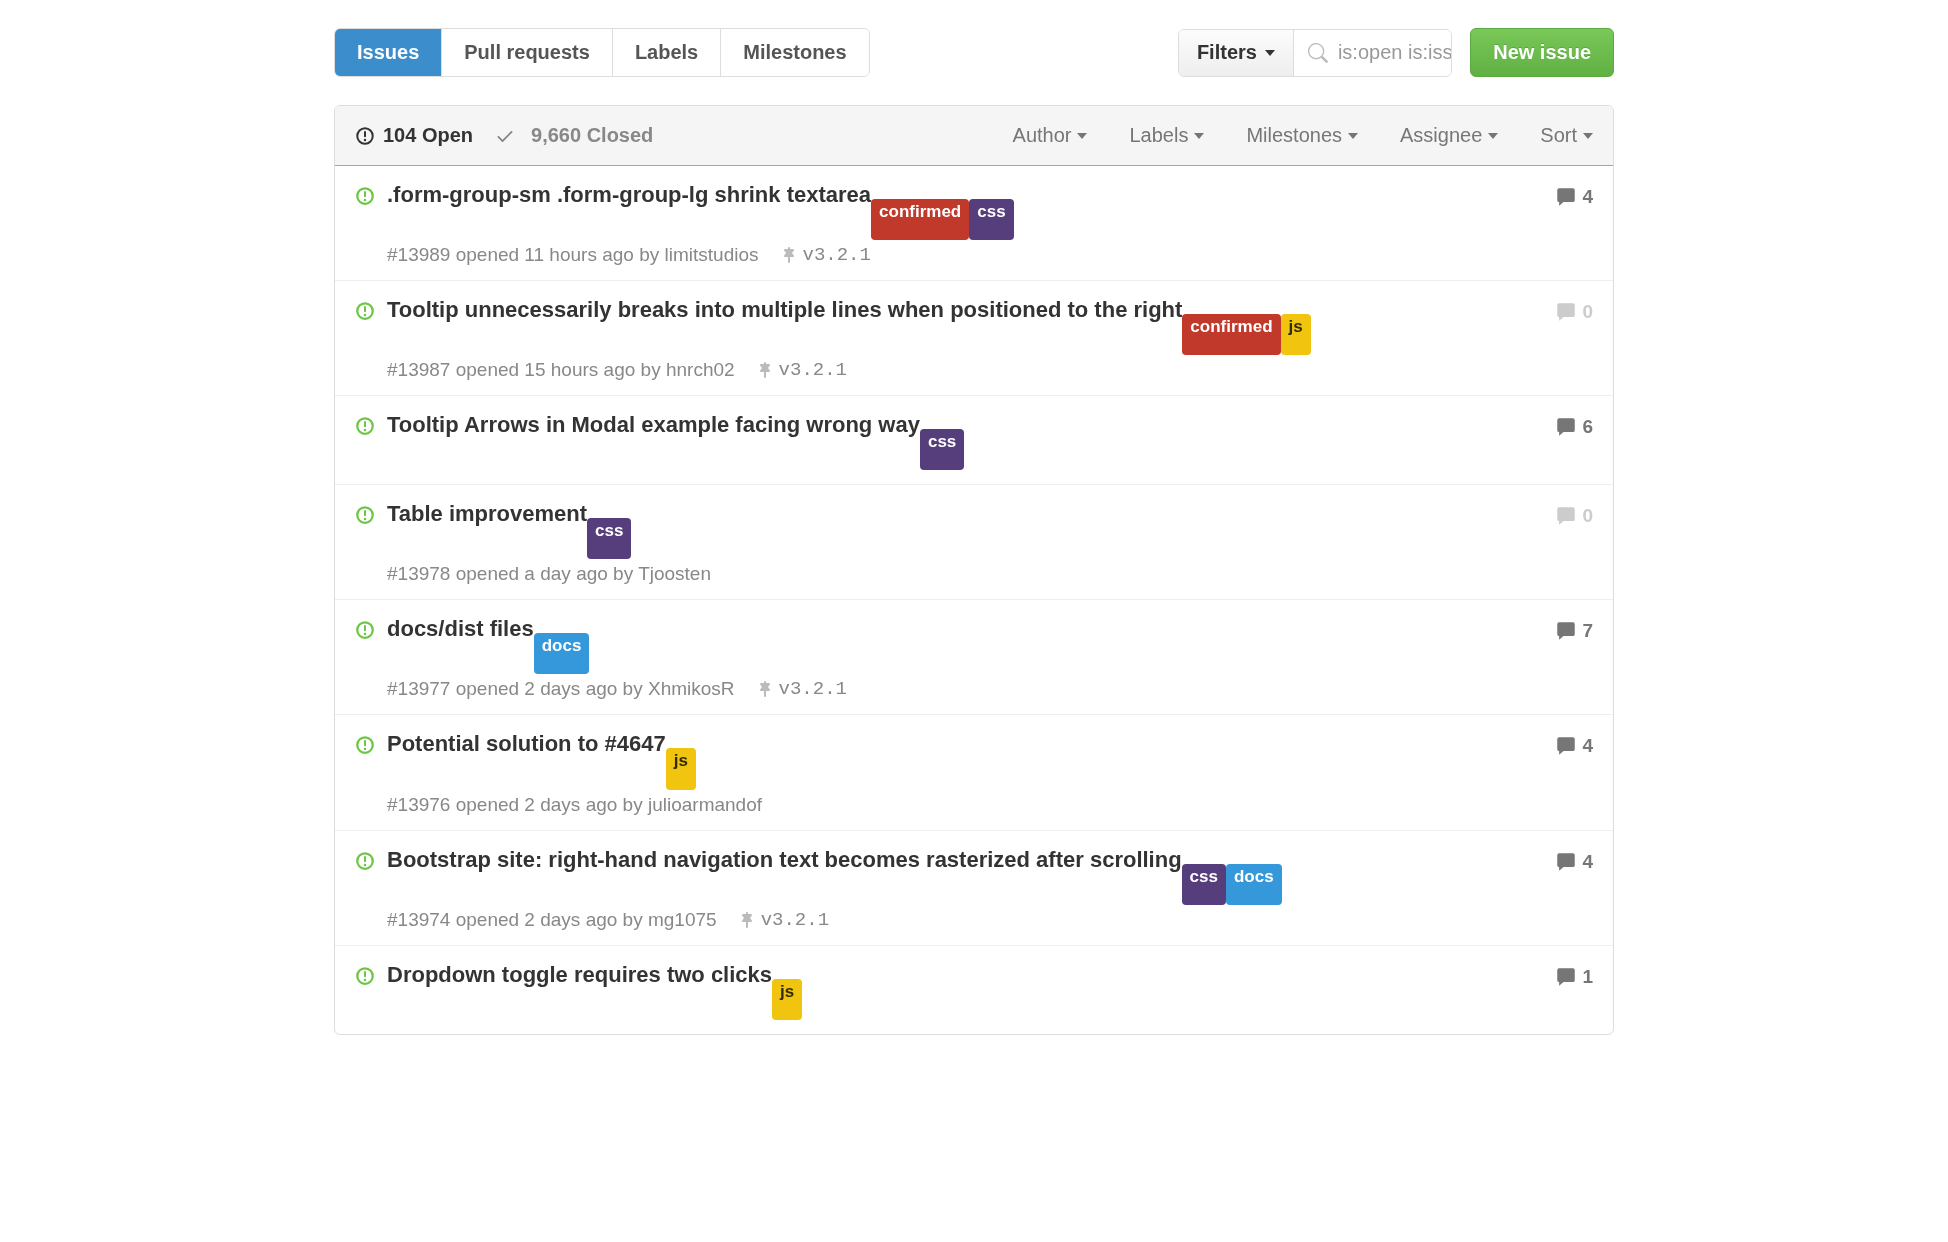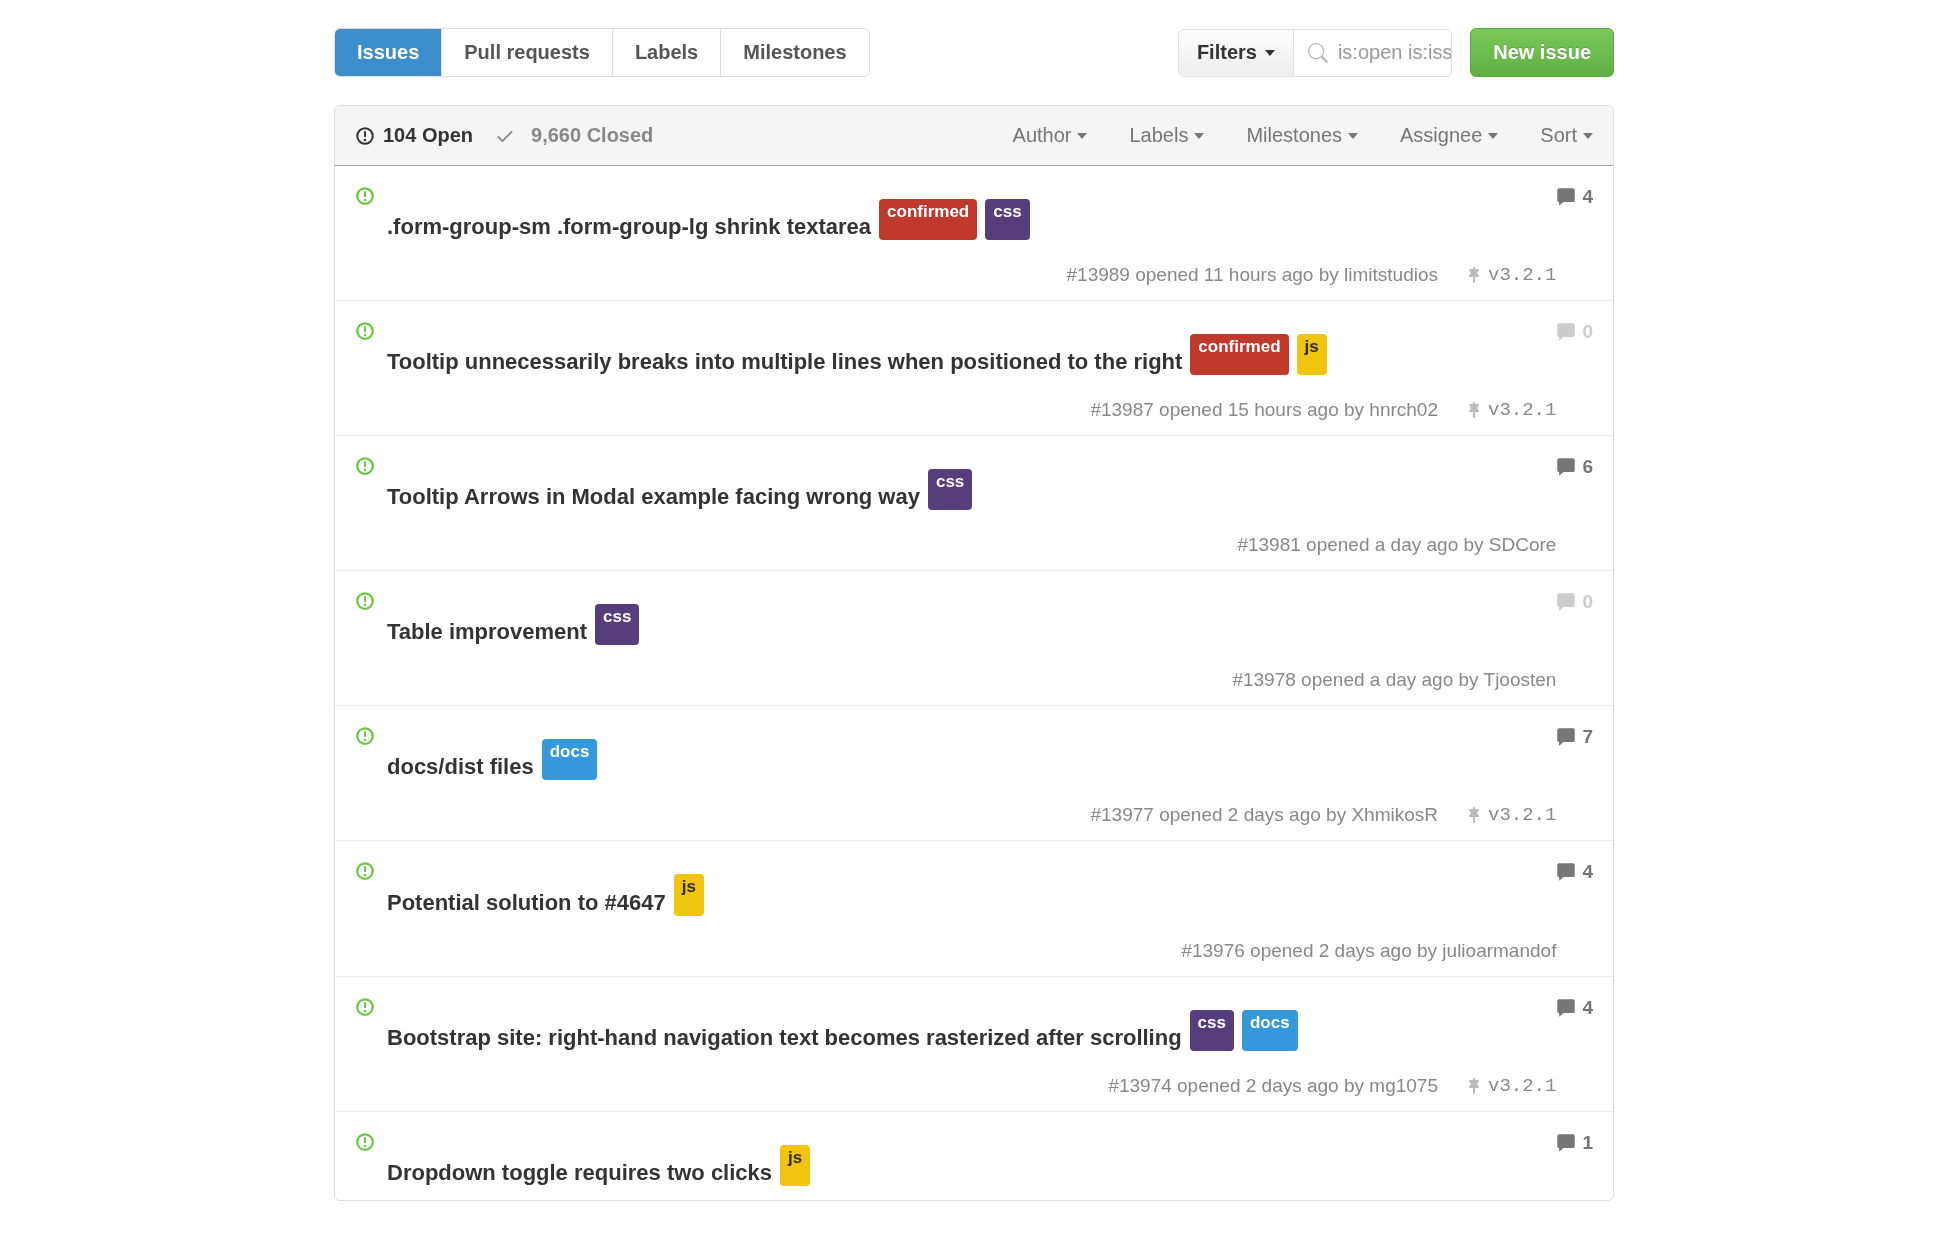--- a/index.html
+++ b/index.html
@@ -41,31 +41,31 @@
   .status-open { display: flex; align-items: center; gap: 8px; color: #333; cursor: pointer; }
   .status-closed { display: flex; align-items: center; gap: 16px; color: #888; cursor: pointer; }
   .header-spacer { flex: 1; }
   .filter-menus { display: flex; gap: 42px; }
   .filter-menu { display: inline-flex; align-items: center; gap: 6px; font-size: 20px; color: #767676; cursor: pointer; }
 
   .issue-row { display: flex; align-items: flex-start; padding: 16px 20px 14px; border-bottom: 1px solid #eee; }
   .issue-row:last-child { border-bottom: none; }
   .issue-icon { width: 22px; flex-shrink: 0; margin-top: 4px; margin-right: 10px; }
   .issue-body { flex: 1; min-width: 0; }
-  .issue-title-line { display: flex; flex-wrap: wrap; align-items: flex-end; gap: 8px; }
+  .issue-title-line { display: flex; flex-wrap: wrap; align-items: flex-start; gap: 0; }
   .issue-title { font-size: 22px; font-weight: 700; color: #333; cursor: pointer; }
   .label {
     display: inline-block; padding: 2px 8px 17px; font-size: 17px; font-weight: 700;
     border-radius: 4px; color: #fff; line-height: 1.3; margin-top: 17px;
   }
   .label-confirmed { background: #c0392b; }
   .label-css { background: #563d7c; }
   .label-js { background: #f1c40f; color: #332b00; }
   .label-docs { background: #3498db; }
-  .issue-meta { margin-top: 24px; font-size: 19px; color: #888; display: flex; align-items: center; gap: 28px; justify-content: flex-end; }
+  .issue-meta { margin-top: 4px; font-size: 19px; color: #888; display: flex; align-items: center; gap: 22px; }
   .issue-meta .sub { display: inline; }
   .milestone { display: inline-flex; align-items: center; gap: 6px; color: #888; font-family: Liberation Mono, monospace; }
   .comments { display: flex; align-items: center; gap: 6px; font-size: 19px; font-weight: 600; margin-top: 4px; flex-shrink: 0; }
   .comments.has { color: #767676; }
   .comments.none { color: #ccc; }
 
   .caret {
     display: inline-block; width: 0; height: 0; vertical-align: middle;
     border-left: 5px solid transparent; border-right: 5px solid transparent;
     border-top: 6px solid currentColor;
@@ -224,23 +224,20 @@
               <circle cx="8" cy="8" r="6.2" fill="none" stroke="#6cc644" stroke-width="1.8"></circle>
               <rect x="7.2" y="4" width="1.6" height="5" rx="0.8" fill="#6cc644"></rect>
               <circle cx="8" cy="11.2" r="1" fill="#6cc644"></circle>
             </svg>
           </div>
           <div class="issue-body">
             <div class="issue-title-line">
               <a class="issue-title">Tooltip Arrows in Modal example facing wrong way</a>
               <span class="label label-css">css</span>
             </div>
-            <div class="issue-meta">
-              <span class="sub"><span>#13981</span> <span>opened a day ago by</span> <span>SDCore</span></span>
-            </div>
           </div>
           <div class="comments has">
             <span>
               <svg width="20" height="20" viewBox="0 0 16 16" fill="#767676">
                 <path d="M1 2.5A1.5 1.5 0 0 1 2.5 1h11A1.5 1.5 0 0 1 15 2.5v8A1.5 1.5 0 0 1 13.5 12H6l-3.5 3v-3H2.5A1.5 1.5 0 0 1 1 10.5v-8z"></path>
               </svg>
             </span>
             <span>6</span>
           </div>
         </div>

